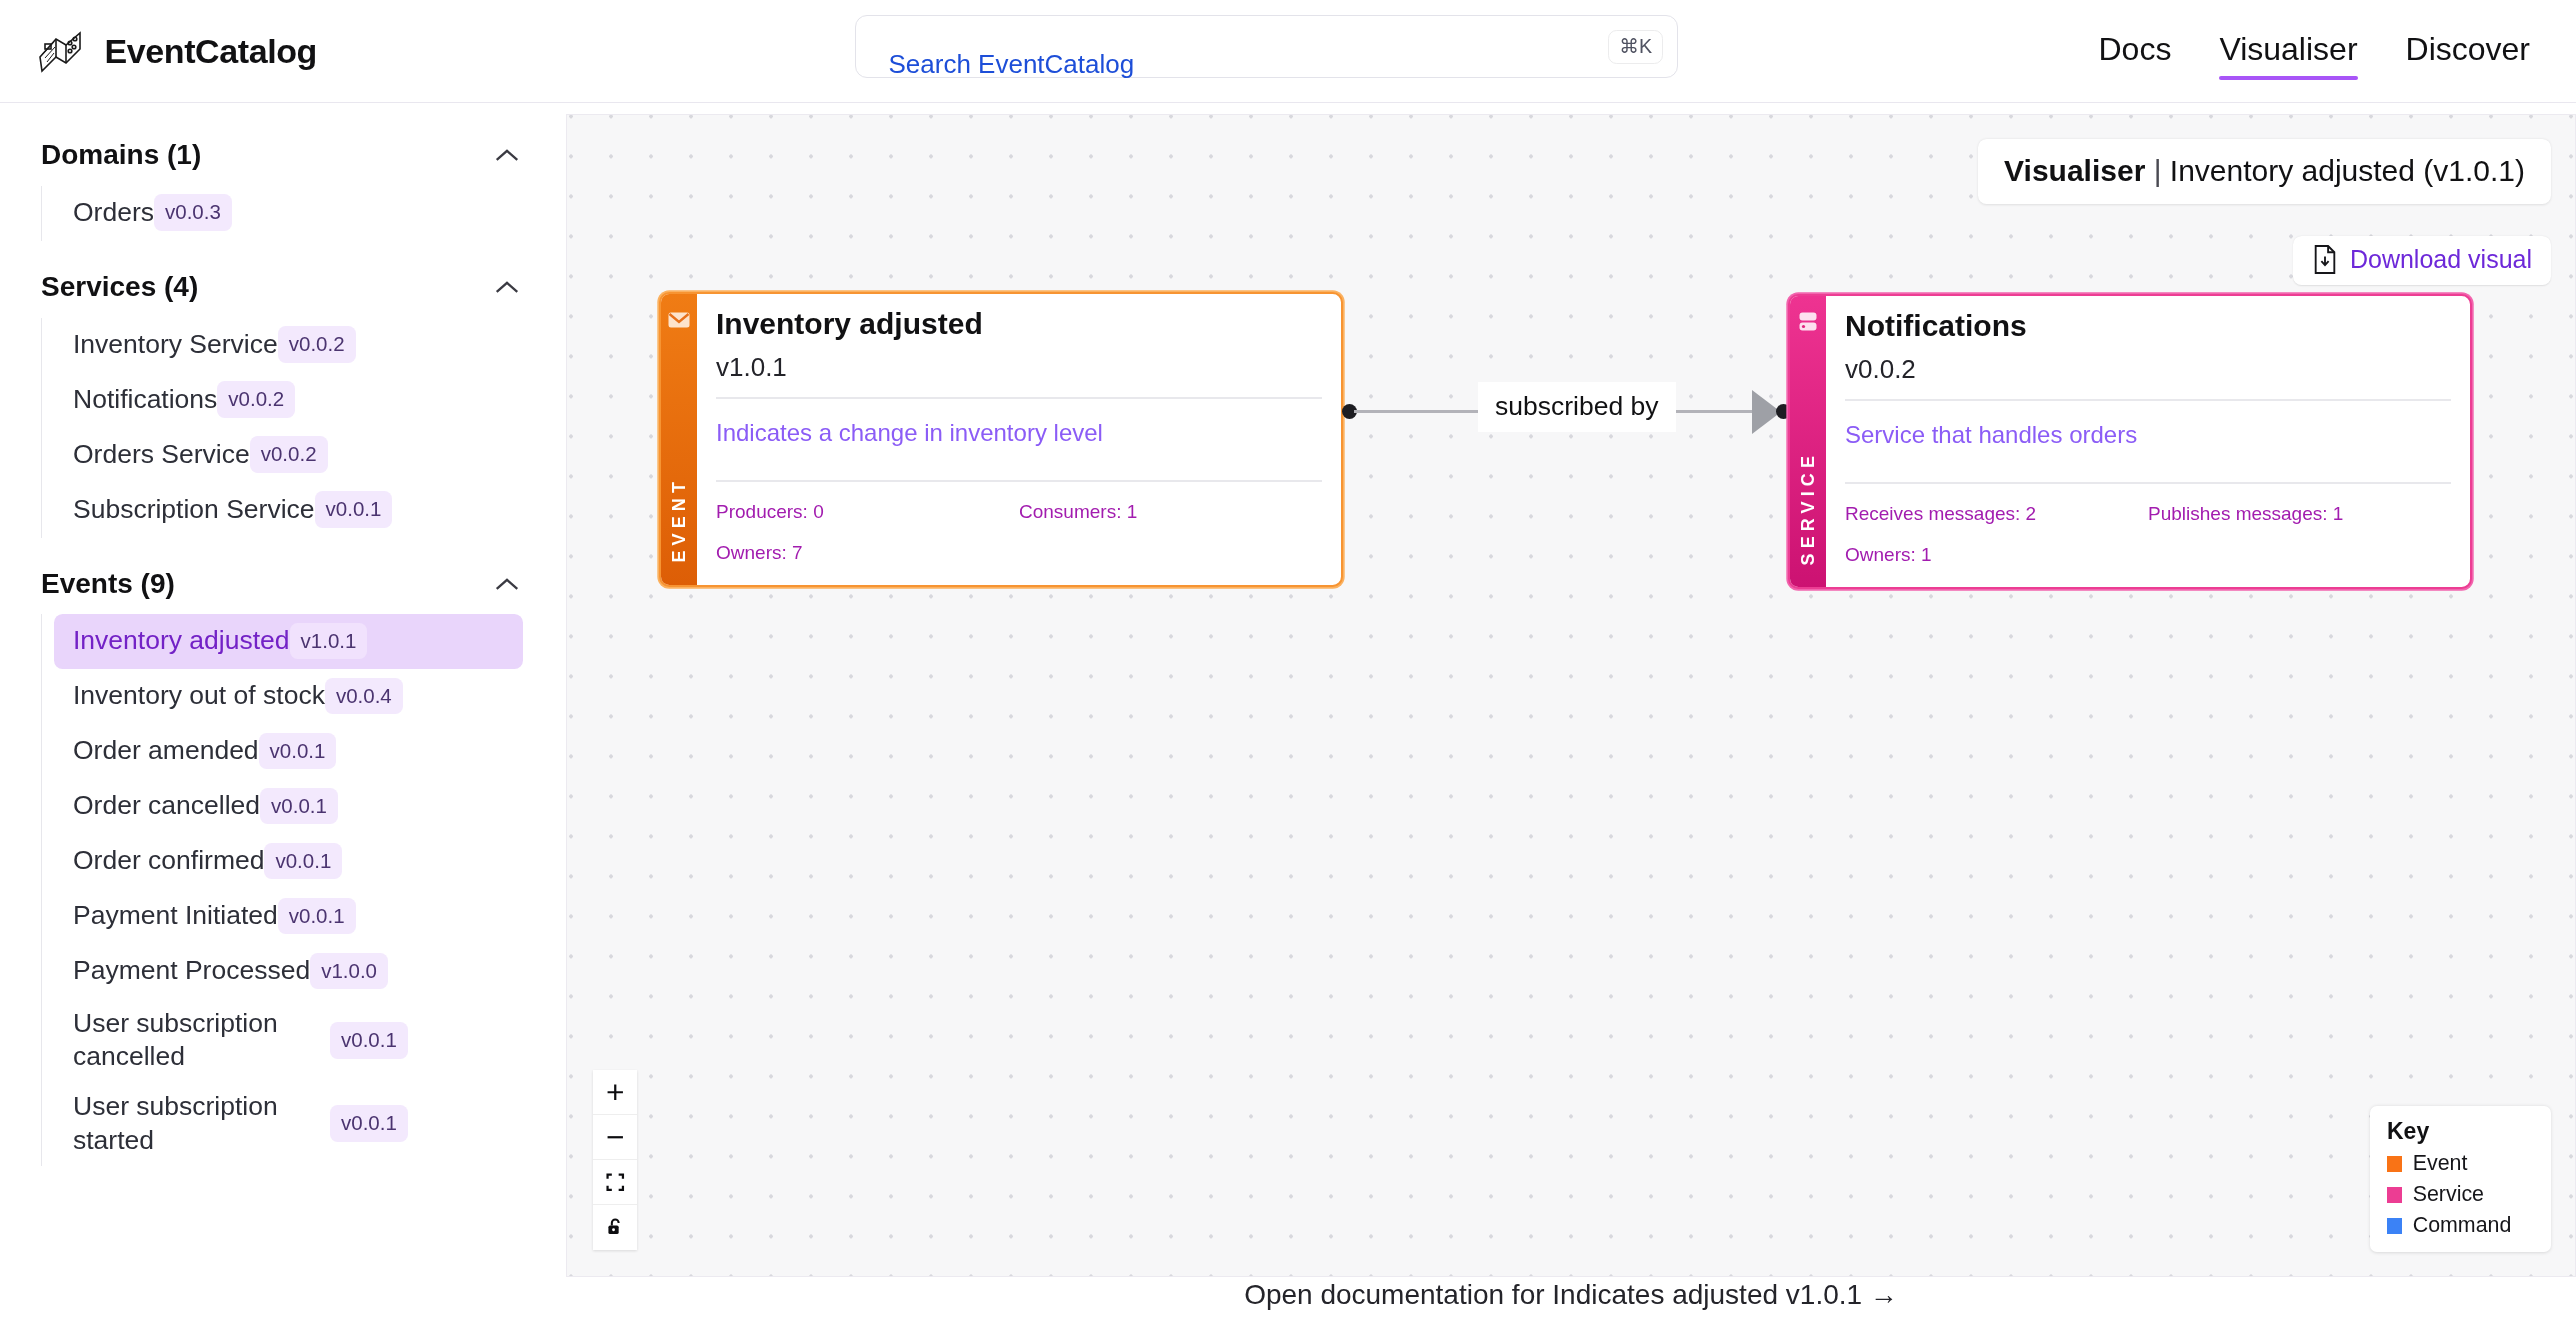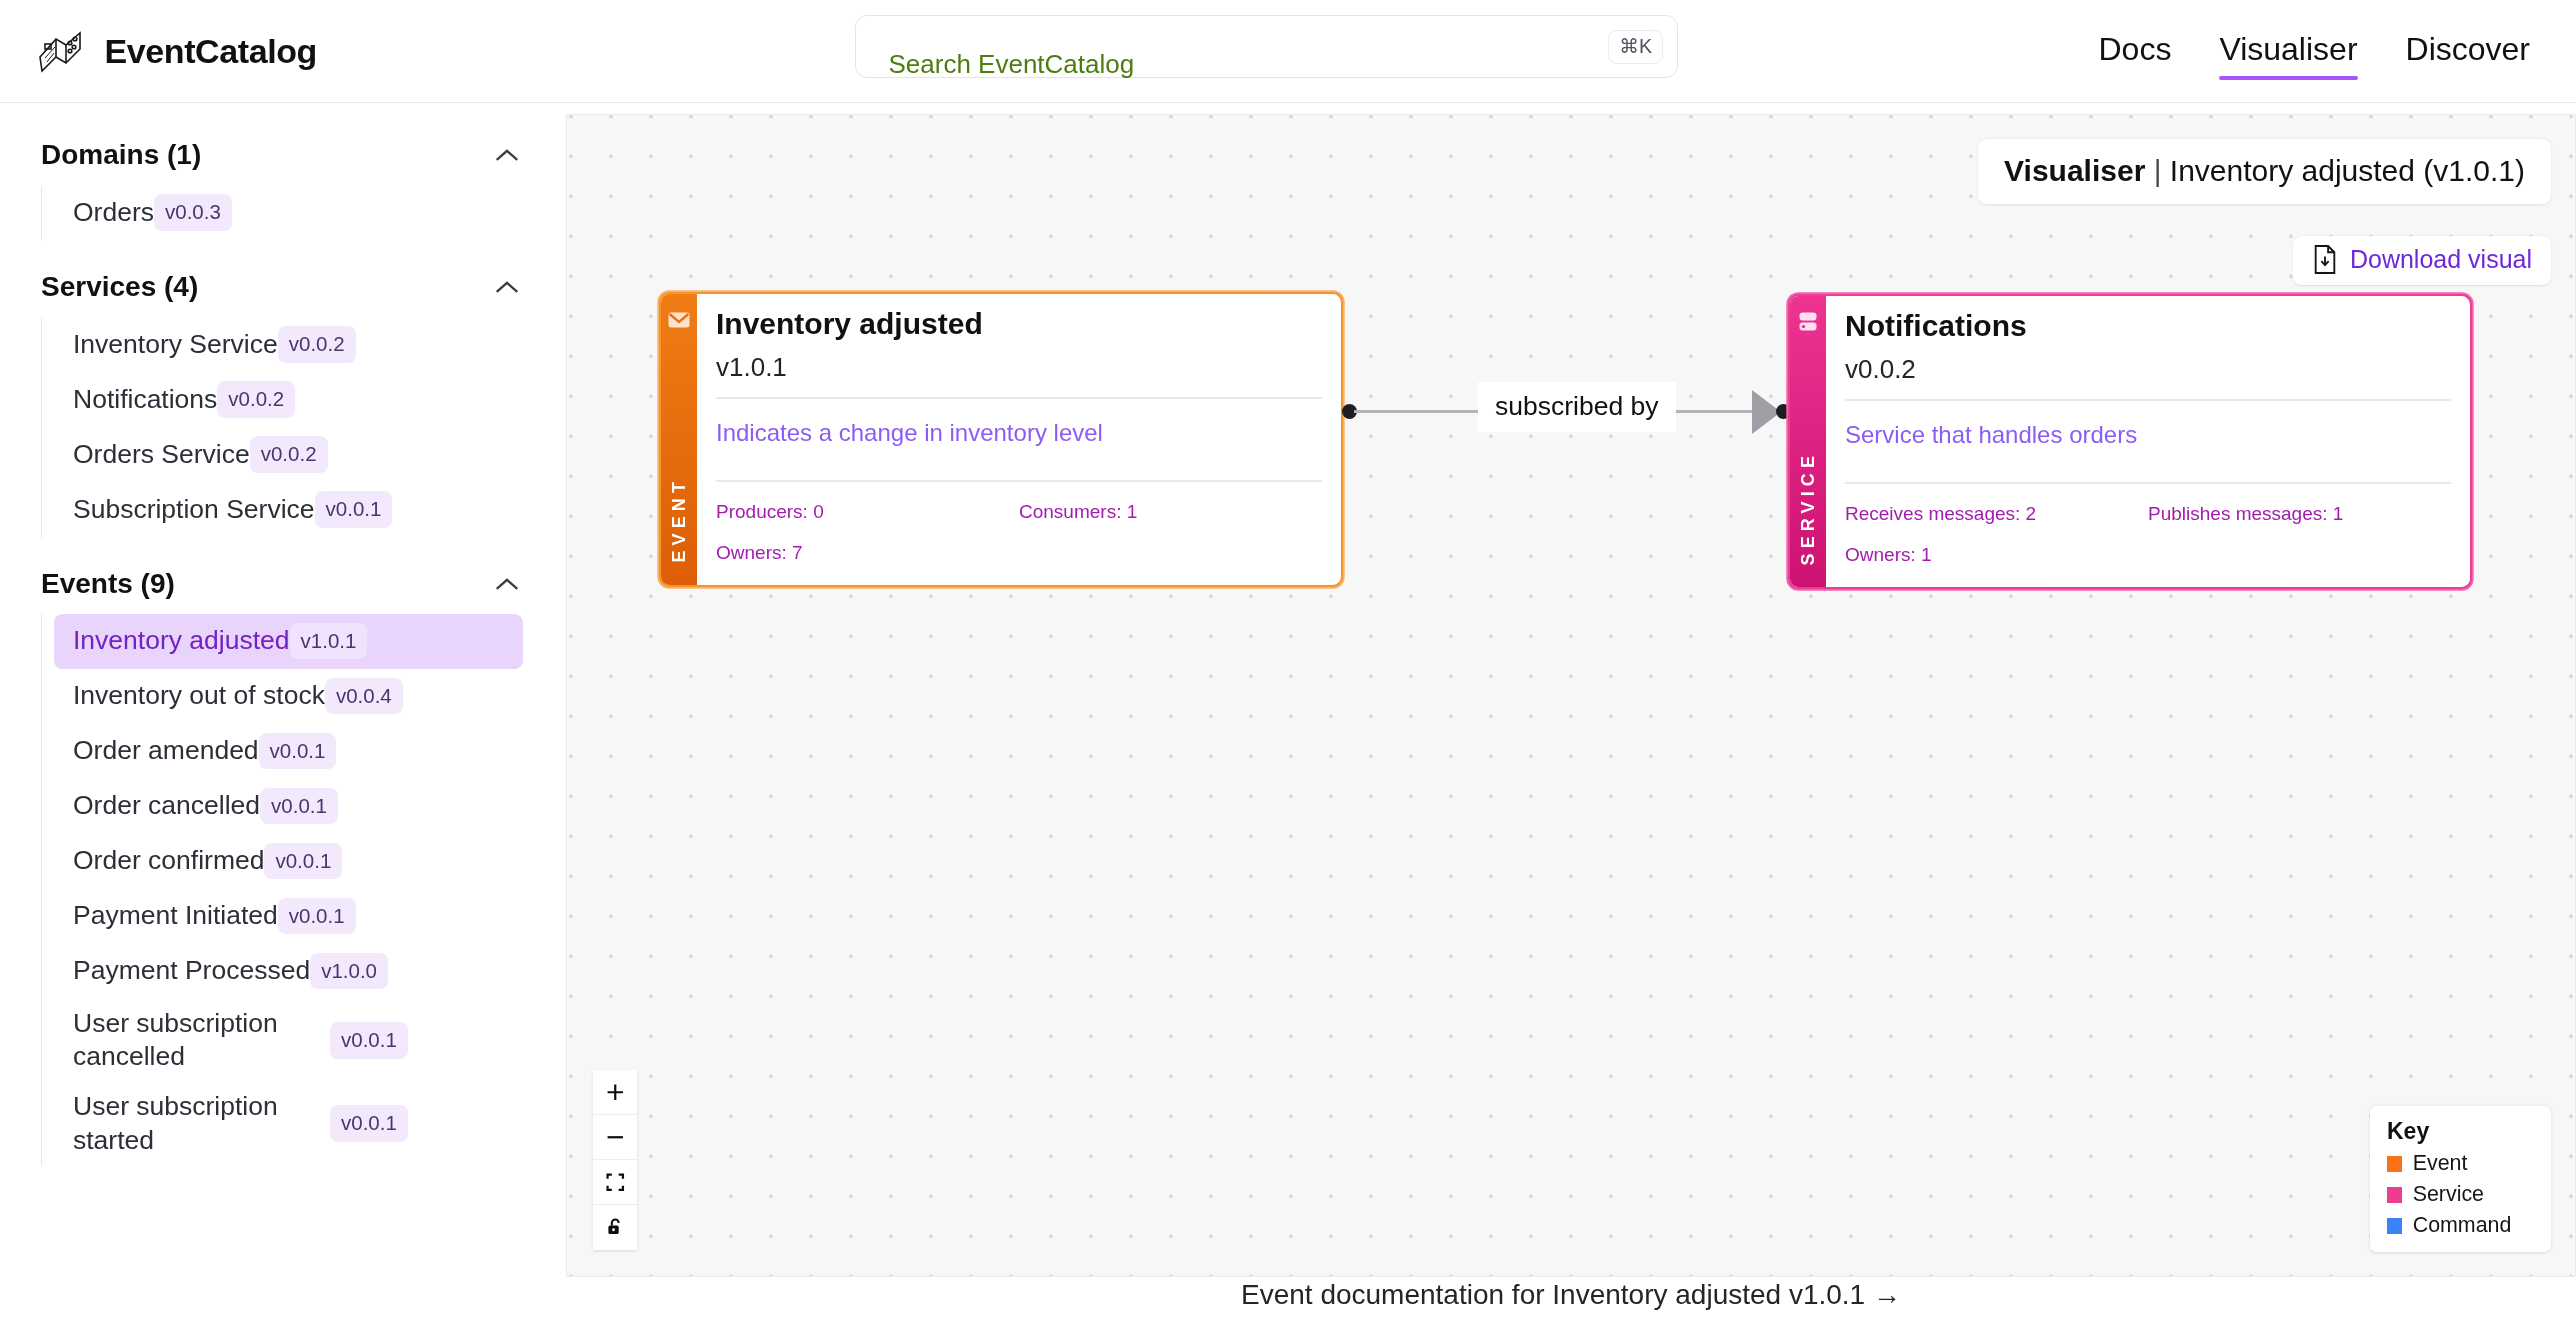--- a/index.html
+++ b/index.html
@@ -23,21 +23,21 @@
   .brand-logo { width: 48px; height: 48px; display: block; }
   .brand-name { font-size: 34px; font-weight: bold; color: #111113; letter-spacing: -0.4px; }
 
   .searchbox {
     position: absolute; left: 855px; top: 15.4px;
     width: 823px; height: 63px;
     border: 1.7px solid #e3e3ea; border-radius: 12px;
     background: #fff; display: flex; align-items: center;
     padding: 0 13.7px 0 32.5px;
   }
-  .searchbox .ph { font-size: 26px; color: #4d7c0f; flex: 1; margin-top: 35px; }
+  .searchbox .ph { font-size: 26px; color: #1d4ed8; flex: 1; margin-top: 35px; }
   .kbd {
     border: 1.7px solid #ececed; border-radius: 8.6px;
     font-size: 19.7px; color: #4f5261; padding: 6px 10.3px 6.8px;
     background: #fff; line-height: 1;
   }
 
   .nav { position: absolute; right: 46px; top: 0; height: 103px; display: flex; align-items: center; gap: 48px; }
   .nav a { font-size: 32px; color: #111113; text-decoration: none; position: relative; padding-bottom: 3.4px; }
   .nav a.active::after {
     content: ""; position: absolute; left: 0; right: 0; bottom: -8.6px;
@@ -434,16 +434,16 @@
         <span class="swatch" style="background:#ec3d93"></span>
         <span class="key-label">Service</span>
       </div>
       <div class="key-row">
         <span class="swatch" style="background:#3b82f6"></span>
         <span class="key-label">Command</span>
       </div>
     </div>
   </div>
 
-  <div class="bottom-link">Event documentation for Inventory adjusted v1.0.1  →</div>
+  <div class="bottom-link">Open documentation for Indicates adjusted v1.0.1  →</div>
 
 </div>
 
 
 </body></html>

